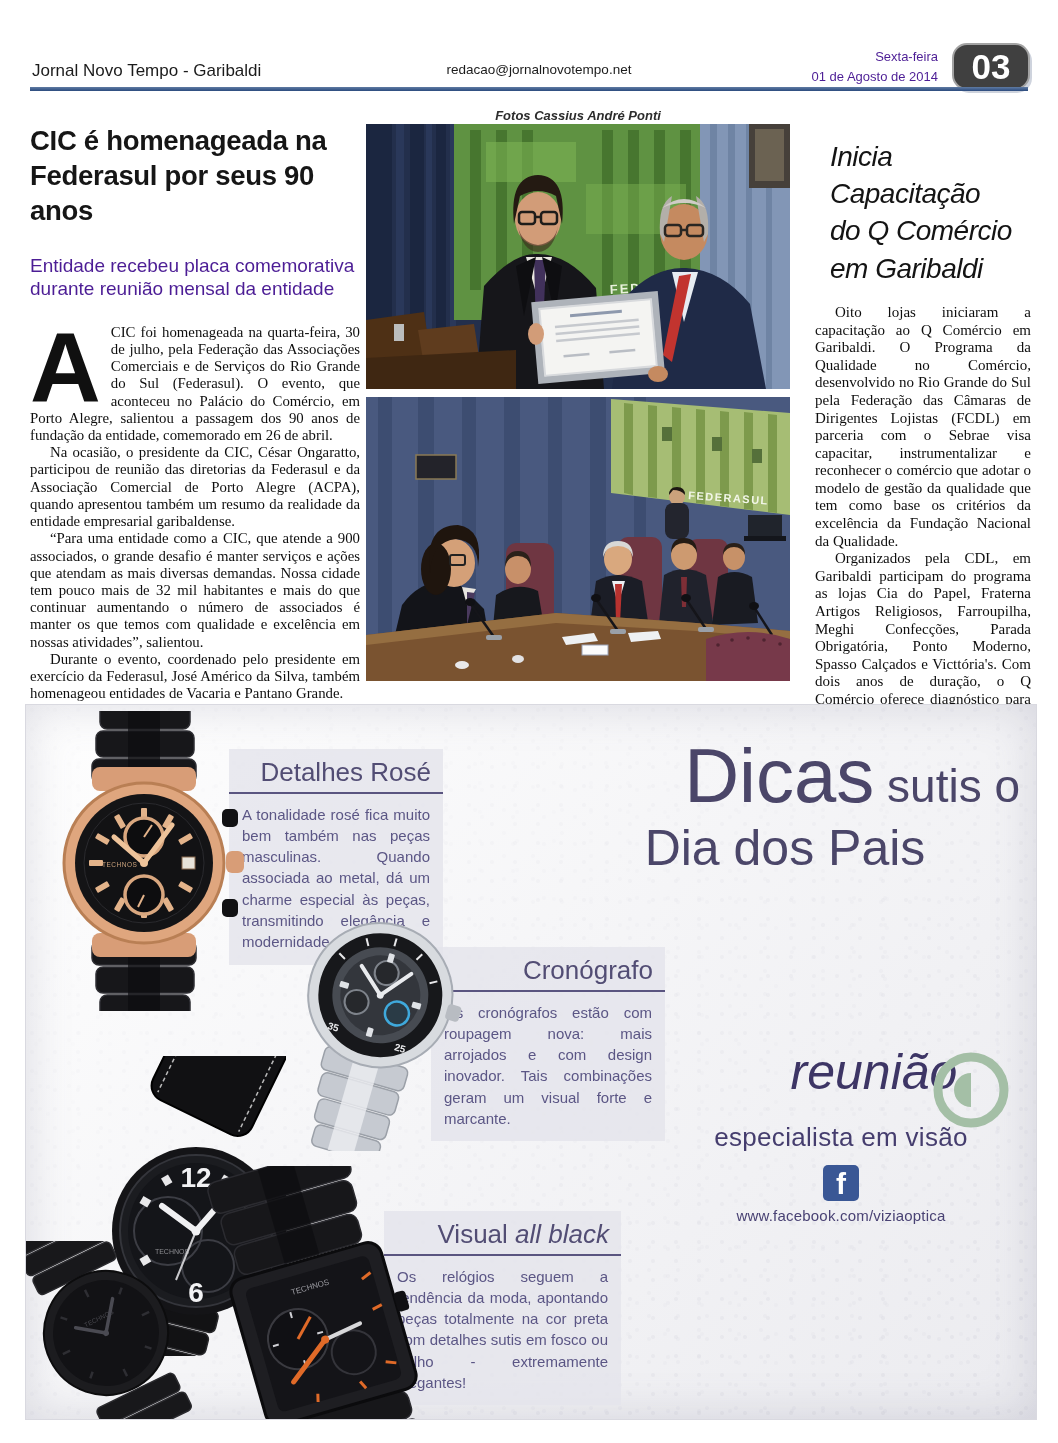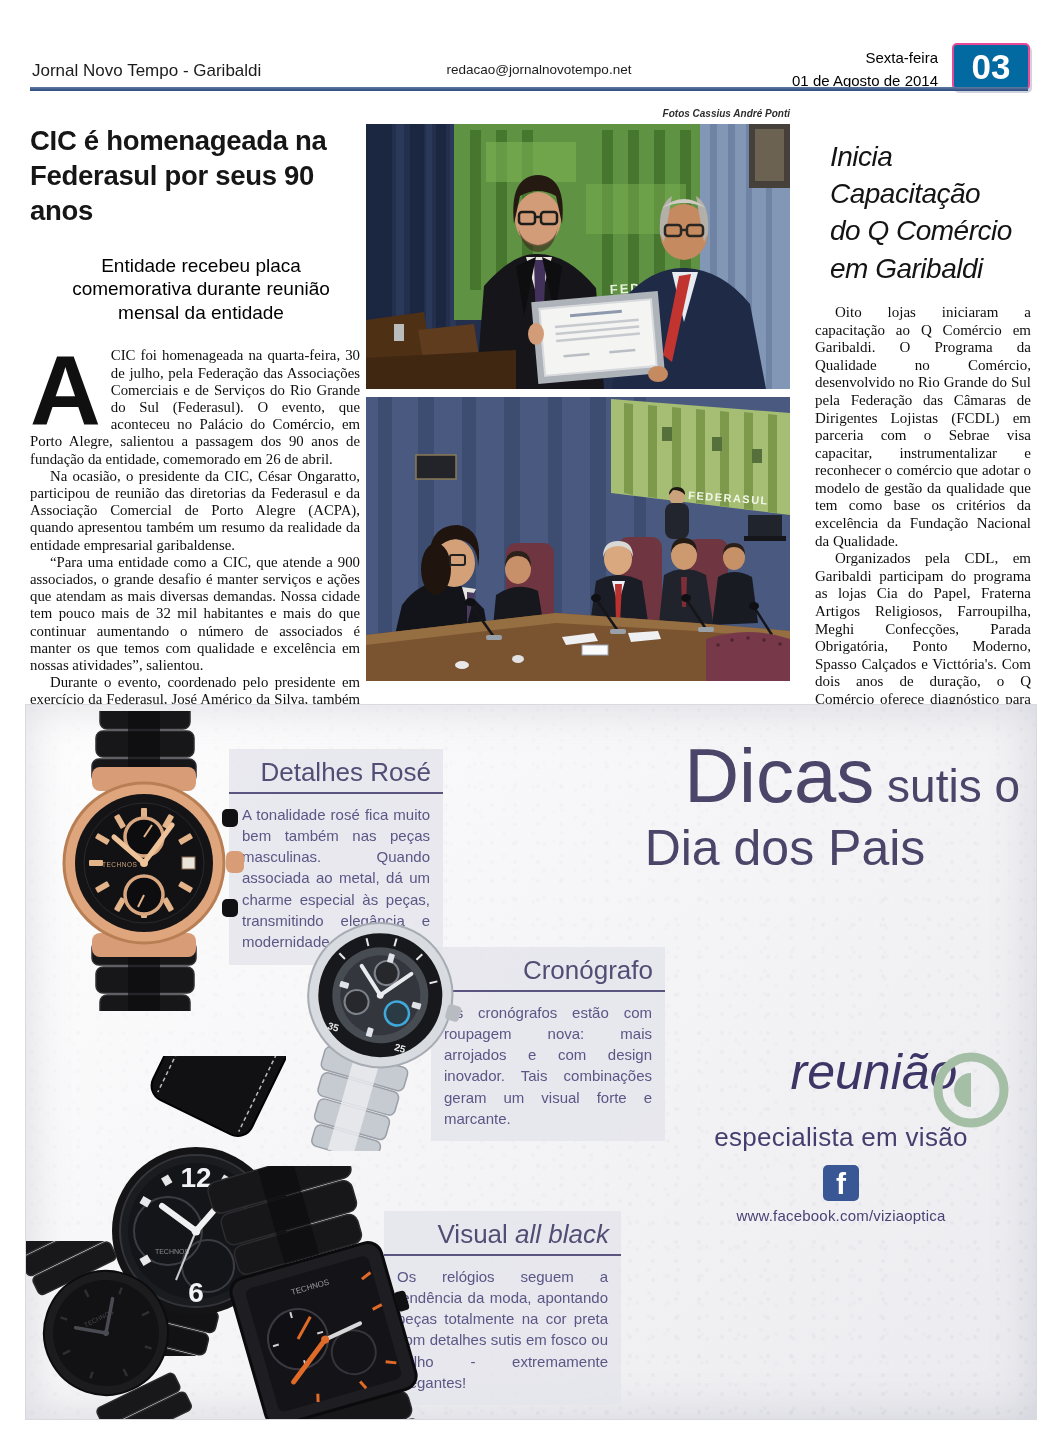--- a/index.html
+++ b/index.html
@@ -3,40 +3,40 @@
 <meta charset="utf-8">
 <style>
   html,body{margin:0;padding:0;background:#888;}
   .page{position:relative;width:1058px;height:1443px;background:#ffffff;margin:0 auto;
         font-family:"Liberation Sans",sans-serif;overflow:hidden;}
   .abs{position:absolute;}
 
   
   .m-left{left:32px;top:61px;font-size:17px;color:#1b1b1b;}
   .m-center{left:0;right:0;top:62px;text-align:center;font-size:13.5px;color:#1b1b1b;margin-left:20px;}
-  .m-right{right:120px;top:47px;text-align:right;font-size:15px;line-height:1.5;color:#000000;}
-  .pagenum{right:28px;top:43px;width:74px;height:43px;background:#0369a1;color:#fff;
-           font-size:35px;font-weight:bold;text-align:center;line-height:43px;border-radius:5px;
-           border:2px solid #ec4899;box-shadow:2px 3px 0 rgba(60,80,120,.25);}
+  .m-right{right:120px;top:47px;text-align:right;font-size:13px;line-height:1.5;color:#4c1d95;}
+  .pagenum{right:28px;top:43px;width:74px;height:43px;background:#404040;color:#fff;
+           font-size:35px;font-weight:bold;text-align:center;line-height:43px;border-radius:15px;
+           border:2px solid #a3a3a3;box-shadow:2px 3px 0 rgba(60,80,120,.25);}
   .m-rule{left:30px;right:30px;top:87px;height:4px;background:linear-gradient(#5f7ba3,#2c4b7e);}
 
   
   .al{left:30px;top:124px;width:330px;}
   .al .hl{font-size:27.5px;font-weight:bold;color:#161616;line-height:1.27;letter-spacing:-.3px;margin:0;}
-  .al .sub{margin:25px 0 0 12px;font-size:19px;font-weight:normal;color:#000000;line-height:1.24;text-align:center;}
+  .al .sub{margin:25px 0 0 0;font-size:19px;font-weight:normal;color:#4c1d95;line-height:1.24;}
   .body-serif{font-family:"Liberation Serif",serif;font-size:14.8px;line-height:17.2px;
               text-align:justify;color:#0e0e0e;}
   .al .body-serif{margin-top:23px;}
   .dropcap{float:left;font-family:"Liberation Sans",sans-serif;font-weight:bold;font-size:98px;
            line-height:76px;margin:5px 10px 0 0;color:#101010;}
   p.np{margin:0;}
   p.ind{margin:0;text-indent:20px;}
 
   
-  .credit{left:366px;top:108px;width:424px;text-align:right;font-size:10px;font-style:italic;
+  .credit{left:366px;top:108px;width:424px;text-align:center;font-size:13px;font-style:italic;
           font-weight:bold;color:#2c2c2c;}
   .photo{left:366px;width:424px;overflow:hidden;background:#222;}
   #photo1{top:124px;height:265px;}
   #photo2{top:397px;height:284px;}
   .photo svg{display:block;}
 
   
   .ar{left:815px;top:123px;width:216px;}
   .ar .hl{font-style:italic;font-size:28px;font-weight:normal;color:#141414;line-height:1.33;
           letter-spacing:-.5px;margin:15px;}

